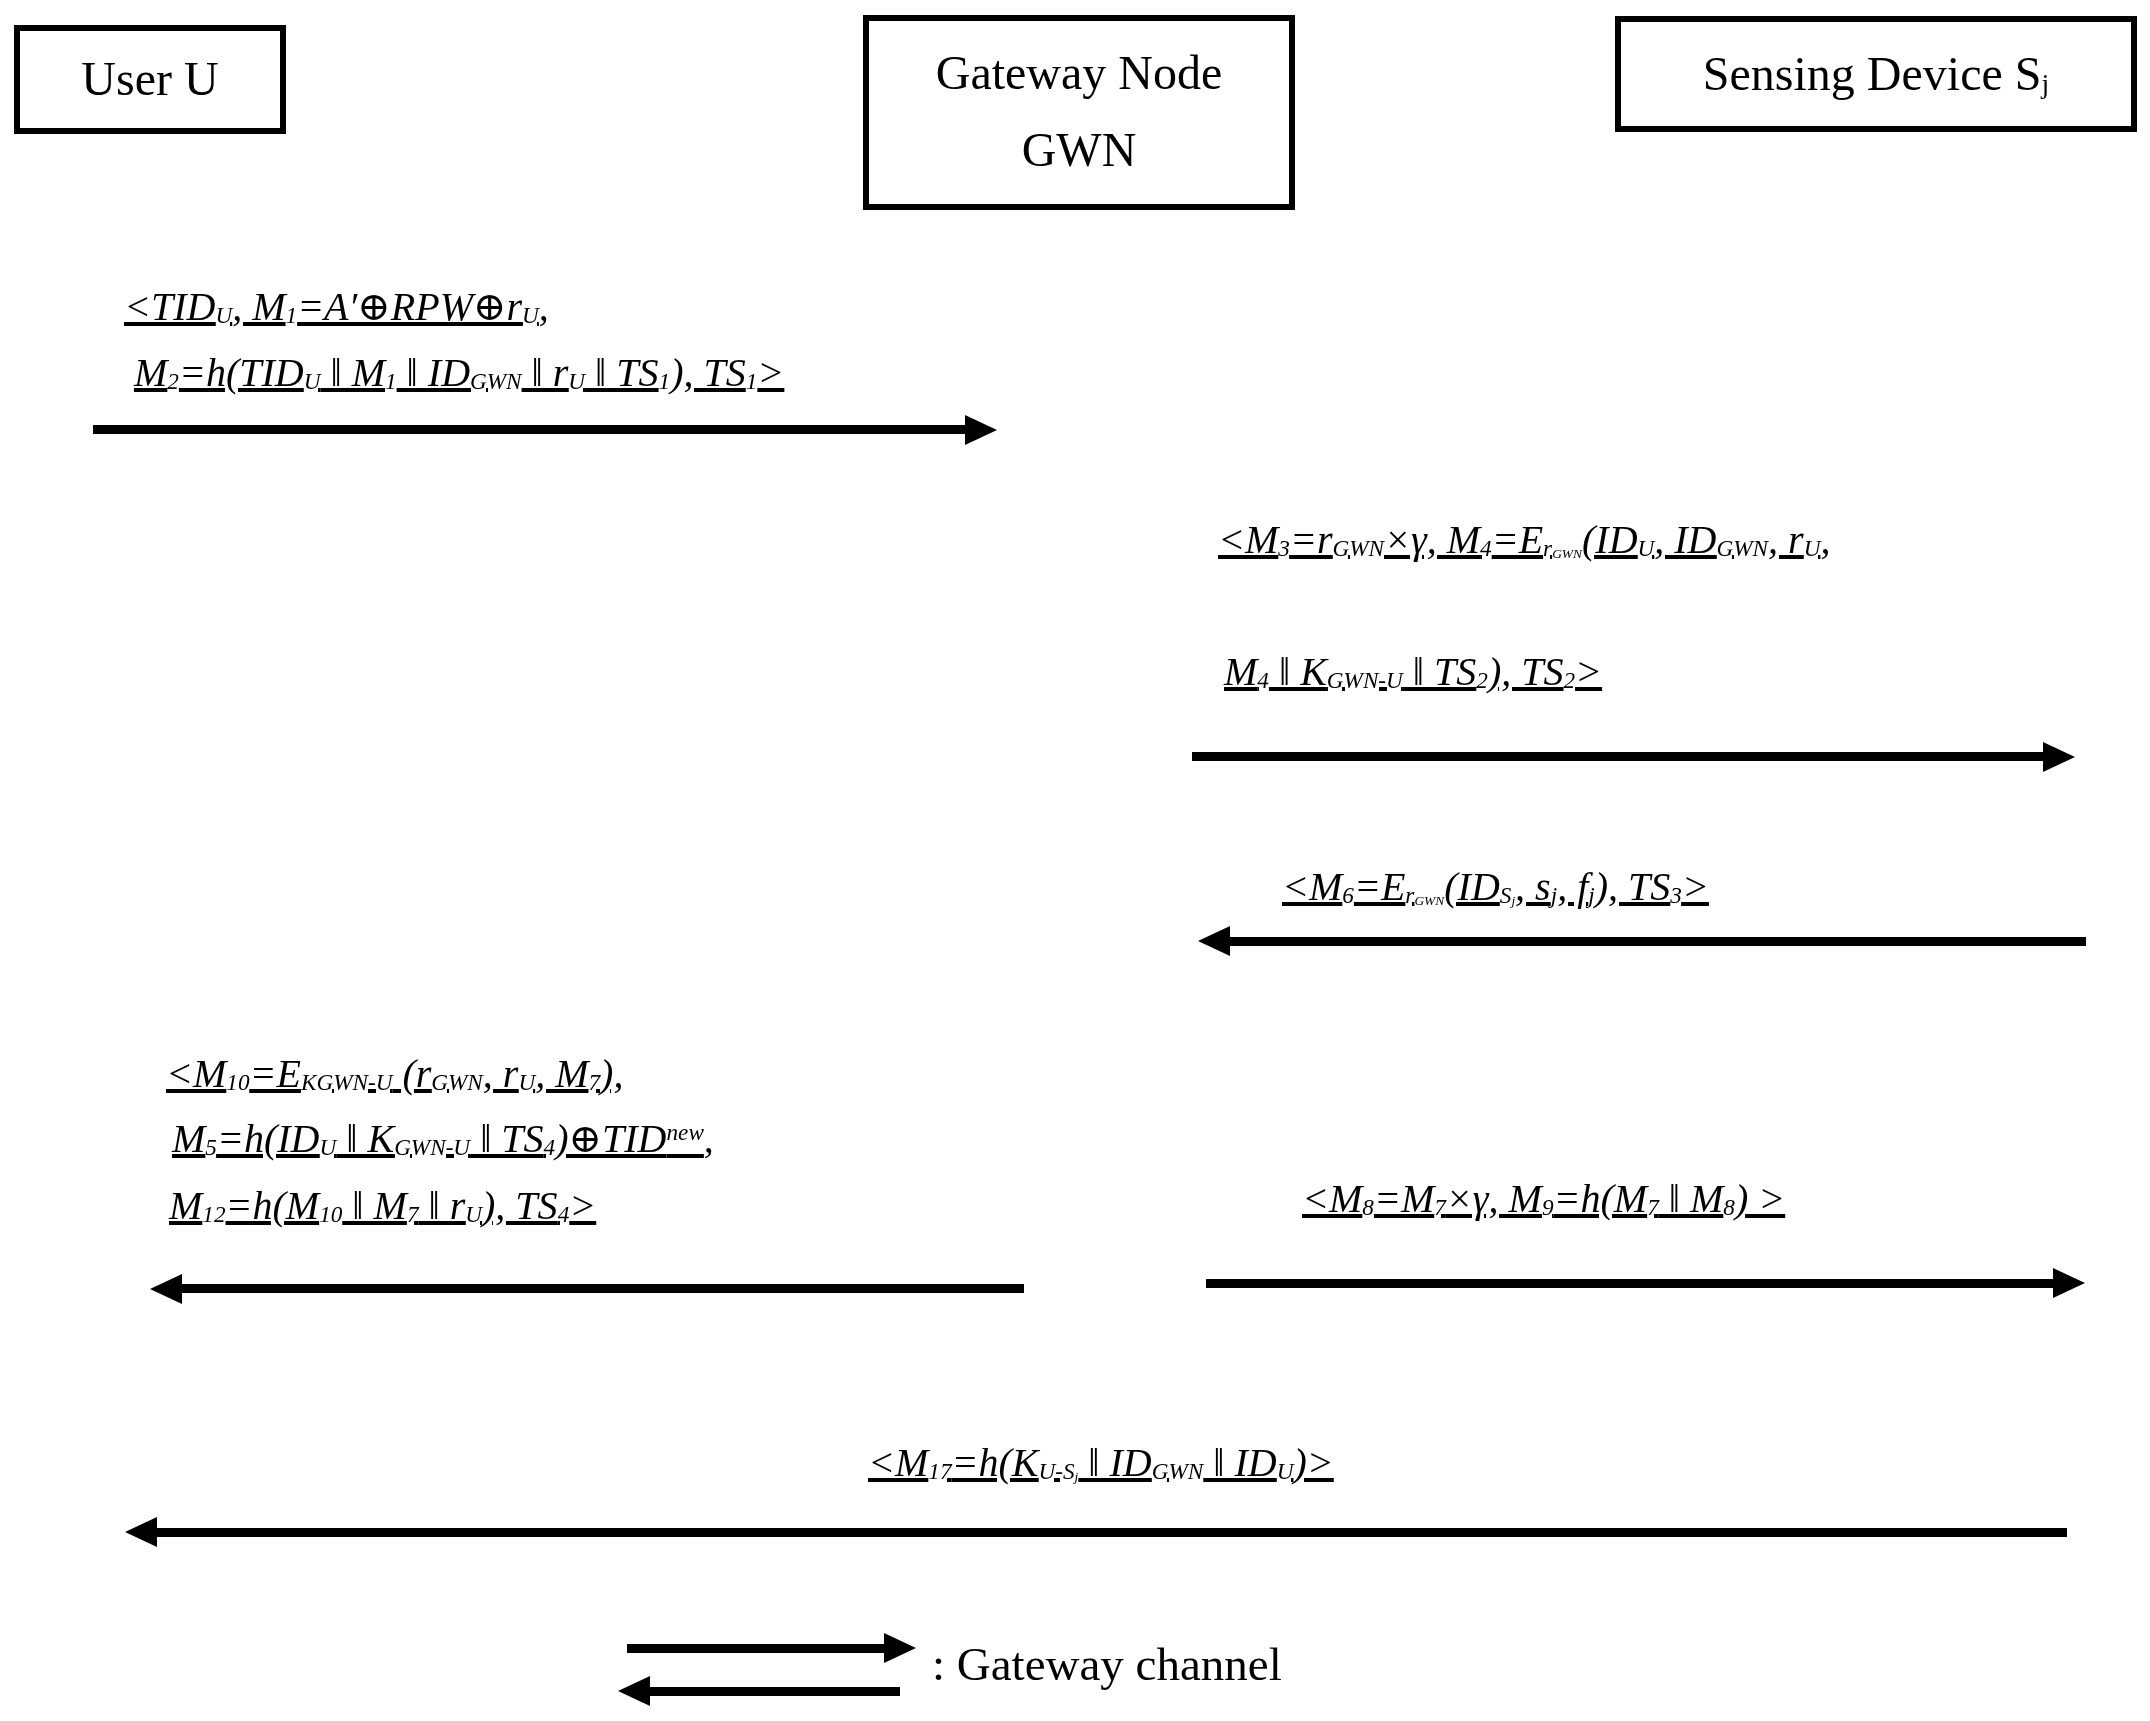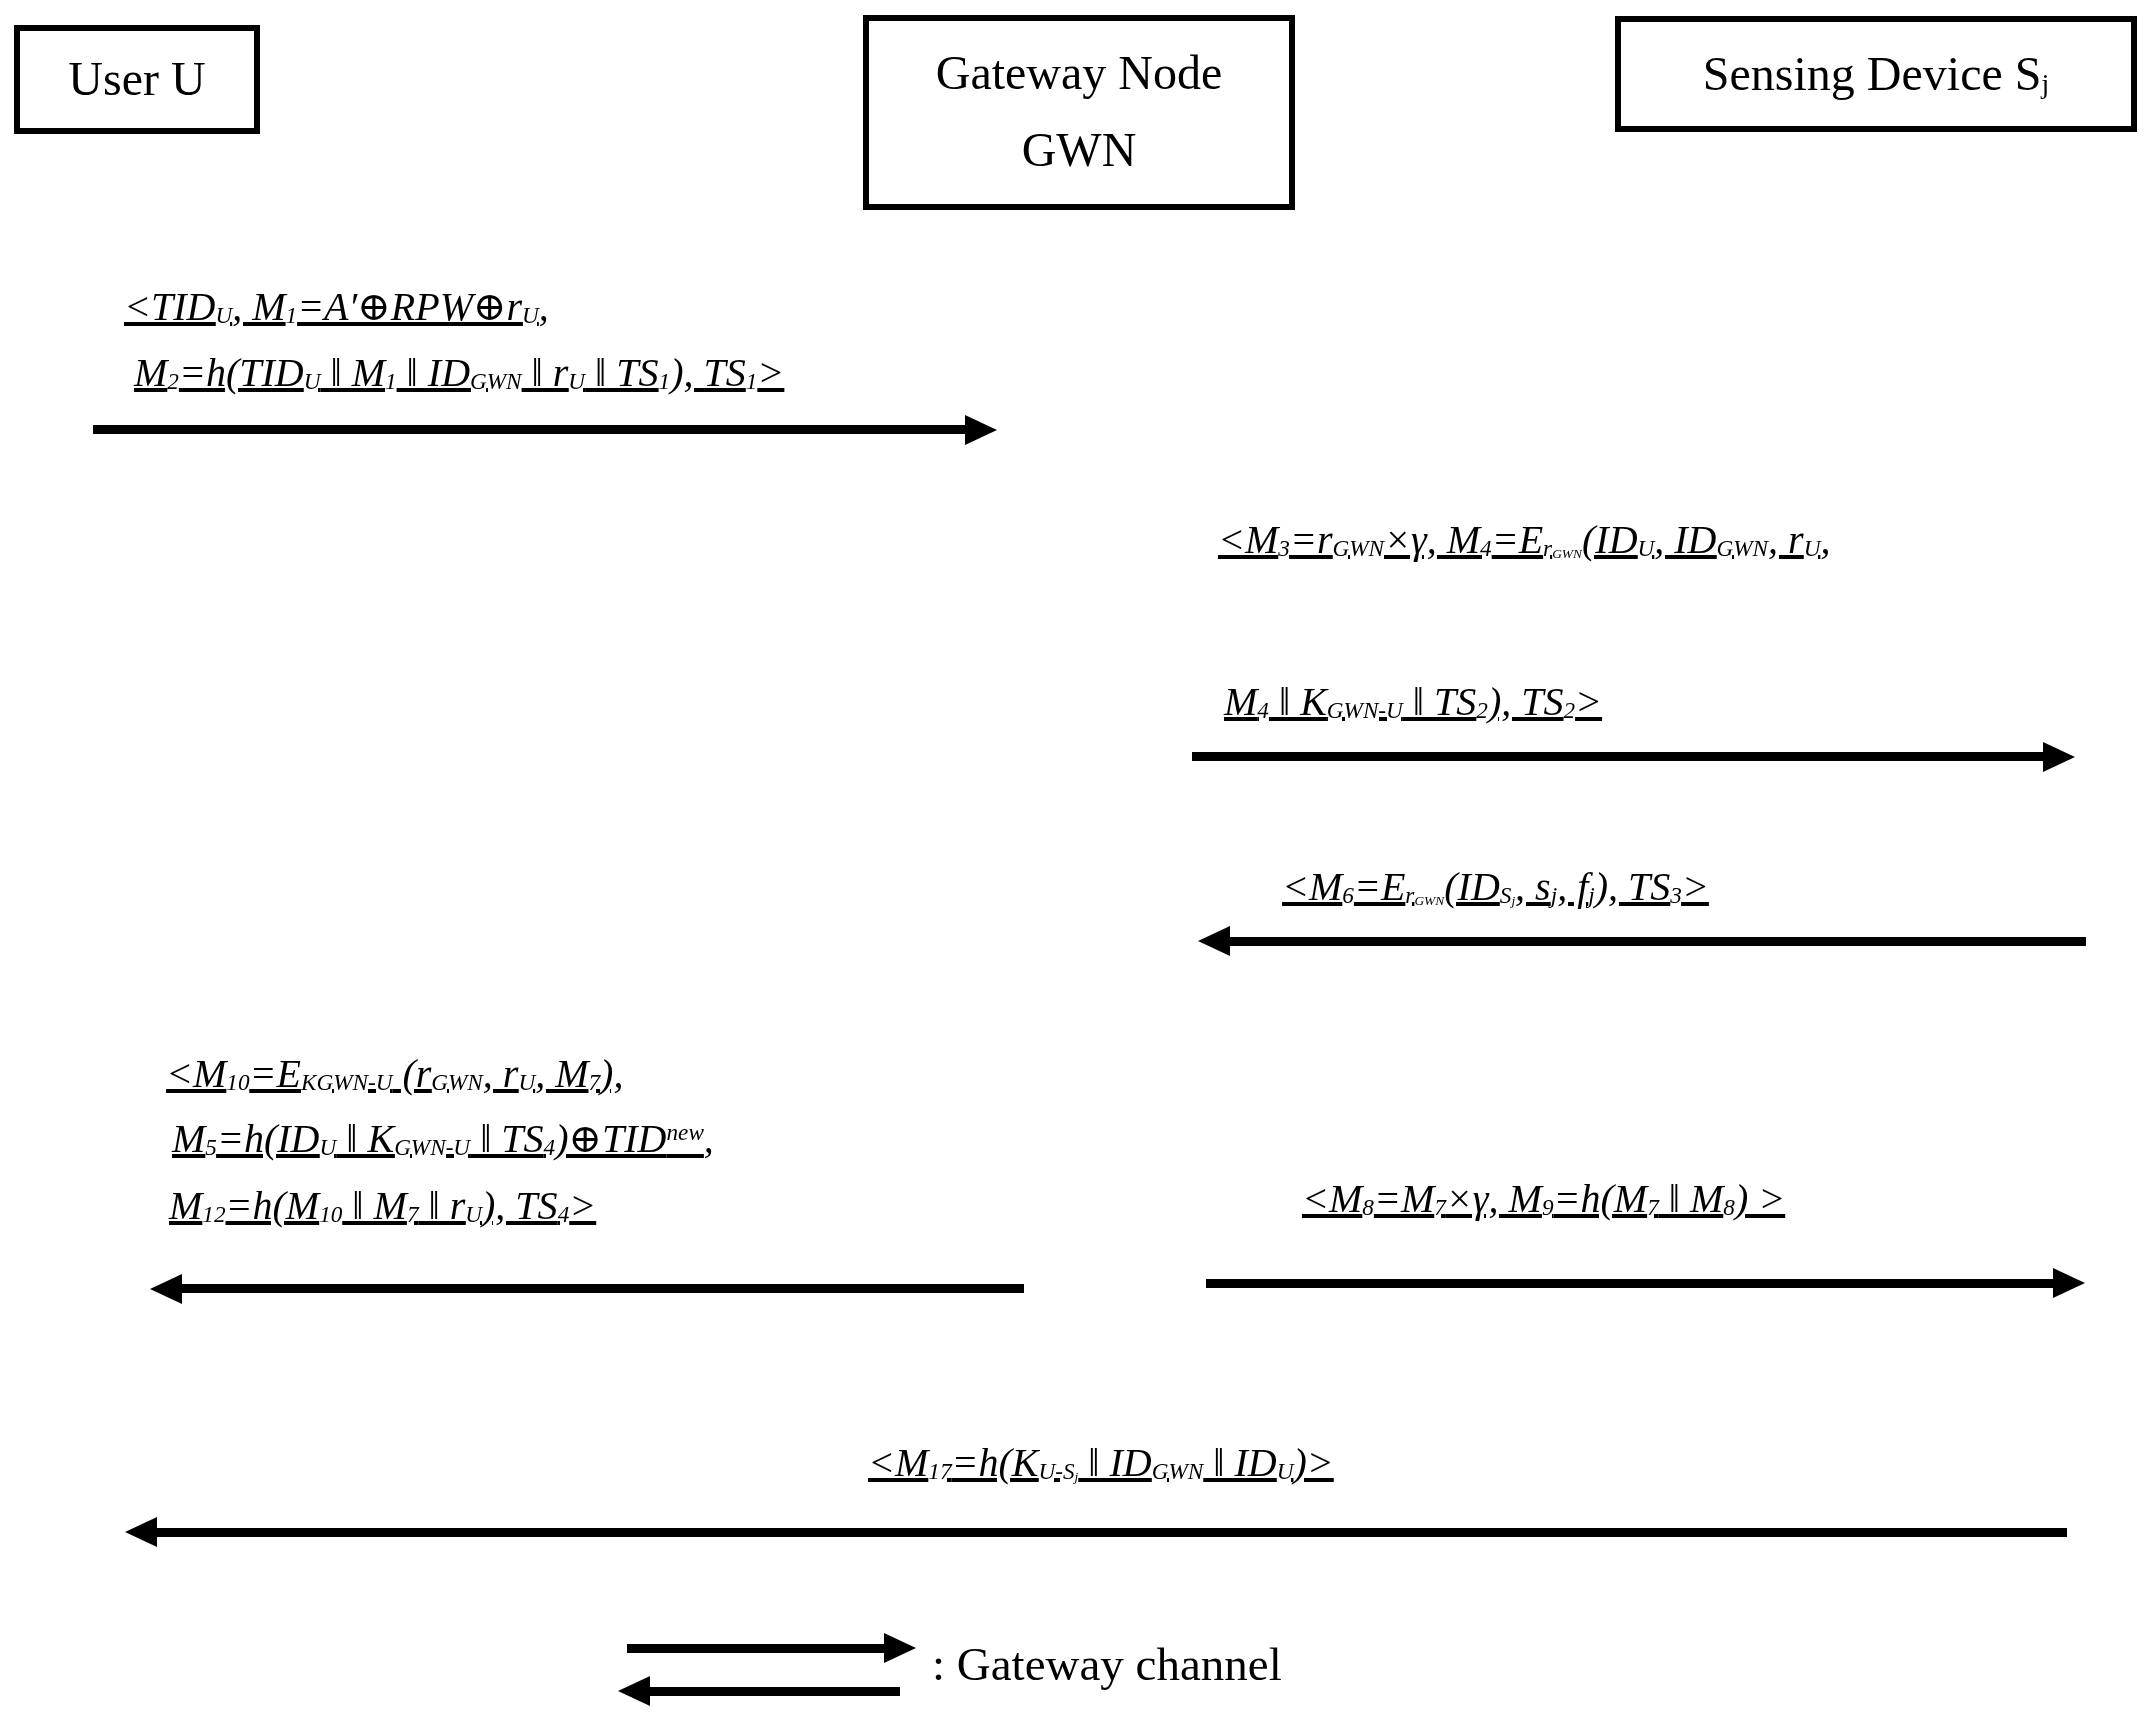--- a/index.html
+++ b/index.html
@@ -49,41 +49,41 @@
     font-size:47px;
     line-height:65px;
     white-space:nowrap;
   }
 </style>
 </head>
 <body>
 
 <div id="canvas">
 
-  <div class="actor-box" style="left:14px;top:25px;width:246px;height:109px;">
+  <div class="actor-box" style="left:14px;top:25px;width:272px;height:109px;">
     <div class="actor-label">User U</div>
   </div>
 
   <div class="actor-box" style="left:1615px;top:16px;width:522px;height:116px;">
     <div class="actor-label">Sensing Device S<sub>j</sub></div>
   </div>
 
   <div class="actor-box" style="left:863px;top:14.7px;width:432px;height:195px;">
     <div class="actor-label">Gateway Node</div>
     <div class="actor-label">GWN</div>
   </div>
 
   <div class="formula" style="left:124px;top:277px;">&lt;TID<sub>U</sub>, M<sub>1</sub>=A′⊕RPW⊕r<sub>U</sub>,</div>
   <div class="formula" style="left:134px;top:343px;">M<sub>2</sub>=h(TID<sub>U</sub> ‖ M<sub>1</sub> ‖ ID<sub>GWN</sub> ‖ r<sub>U</sub> ‖ TS<sub>1</sub>), TS<sub>1</sub>&gt;</div>
 
   <div class="aline" style="left:93px;top:425px;width:874px;"></div>
   <div class="ahead-r" style="left:965px;top:415px;"></div>
 
   <div class="formula" style="left:1218px;top:510px;">&lt;M<sub>3</sub>=r<sub>GWN</sub>×γ, M<sub>4</sub>=E<sub>r<sub>GWN</sub></sub>(ID<sub>U</sub>, ID<sub>GWN</sub>, r<sub>U</sub>,</div>
-  <div class="formula" style="left:1224px;top:672px;text-align:center;">M<sub>4</sub> ‖ K<sub>GWN-U</sub> ‖ TS<sub>2</sub>), TS<sub>2</sub>&gt;</div>
+  <div class="formula" style="left:1224px;top:642px;text-align:center;">M<sub>4</sub> ‖ K<sub>GWN-U</sub> ‖ TS<sub>2</sub>), TS<sub>2</sub>&gt;</div>
 
   <div class="aline" style="left:1192px;top:752px;width:852px;"></div>
   <div class="ahead-r" style="left:2043px;top:742px;"></div>
 
   <div class="formula" style="left:1282px;top:857px;">&lt;M<sub>6</sub>=E<sub>r<sub>GWN</sub></sub>(ID<sub>S<sub>j</sub></sub>, s<sub>j</sub>, f<sub>j</sub>), TS<sub>3</sub>&gt;</div>
 
   <div class="ahead-l" style="left:1198px;top:926px;"></div>
   <div class="aline" style="left:1228px;top:937px;width:858px;"></div>
 
   <div class="formula" style="left:166px;top:1044px;">&lt;M<sub>10</sub>=E<sub>KGWN-U</sub> (r<sub>GWN</sub>, r<sub>U</sub>, M<sub>7</sub>),</div>

